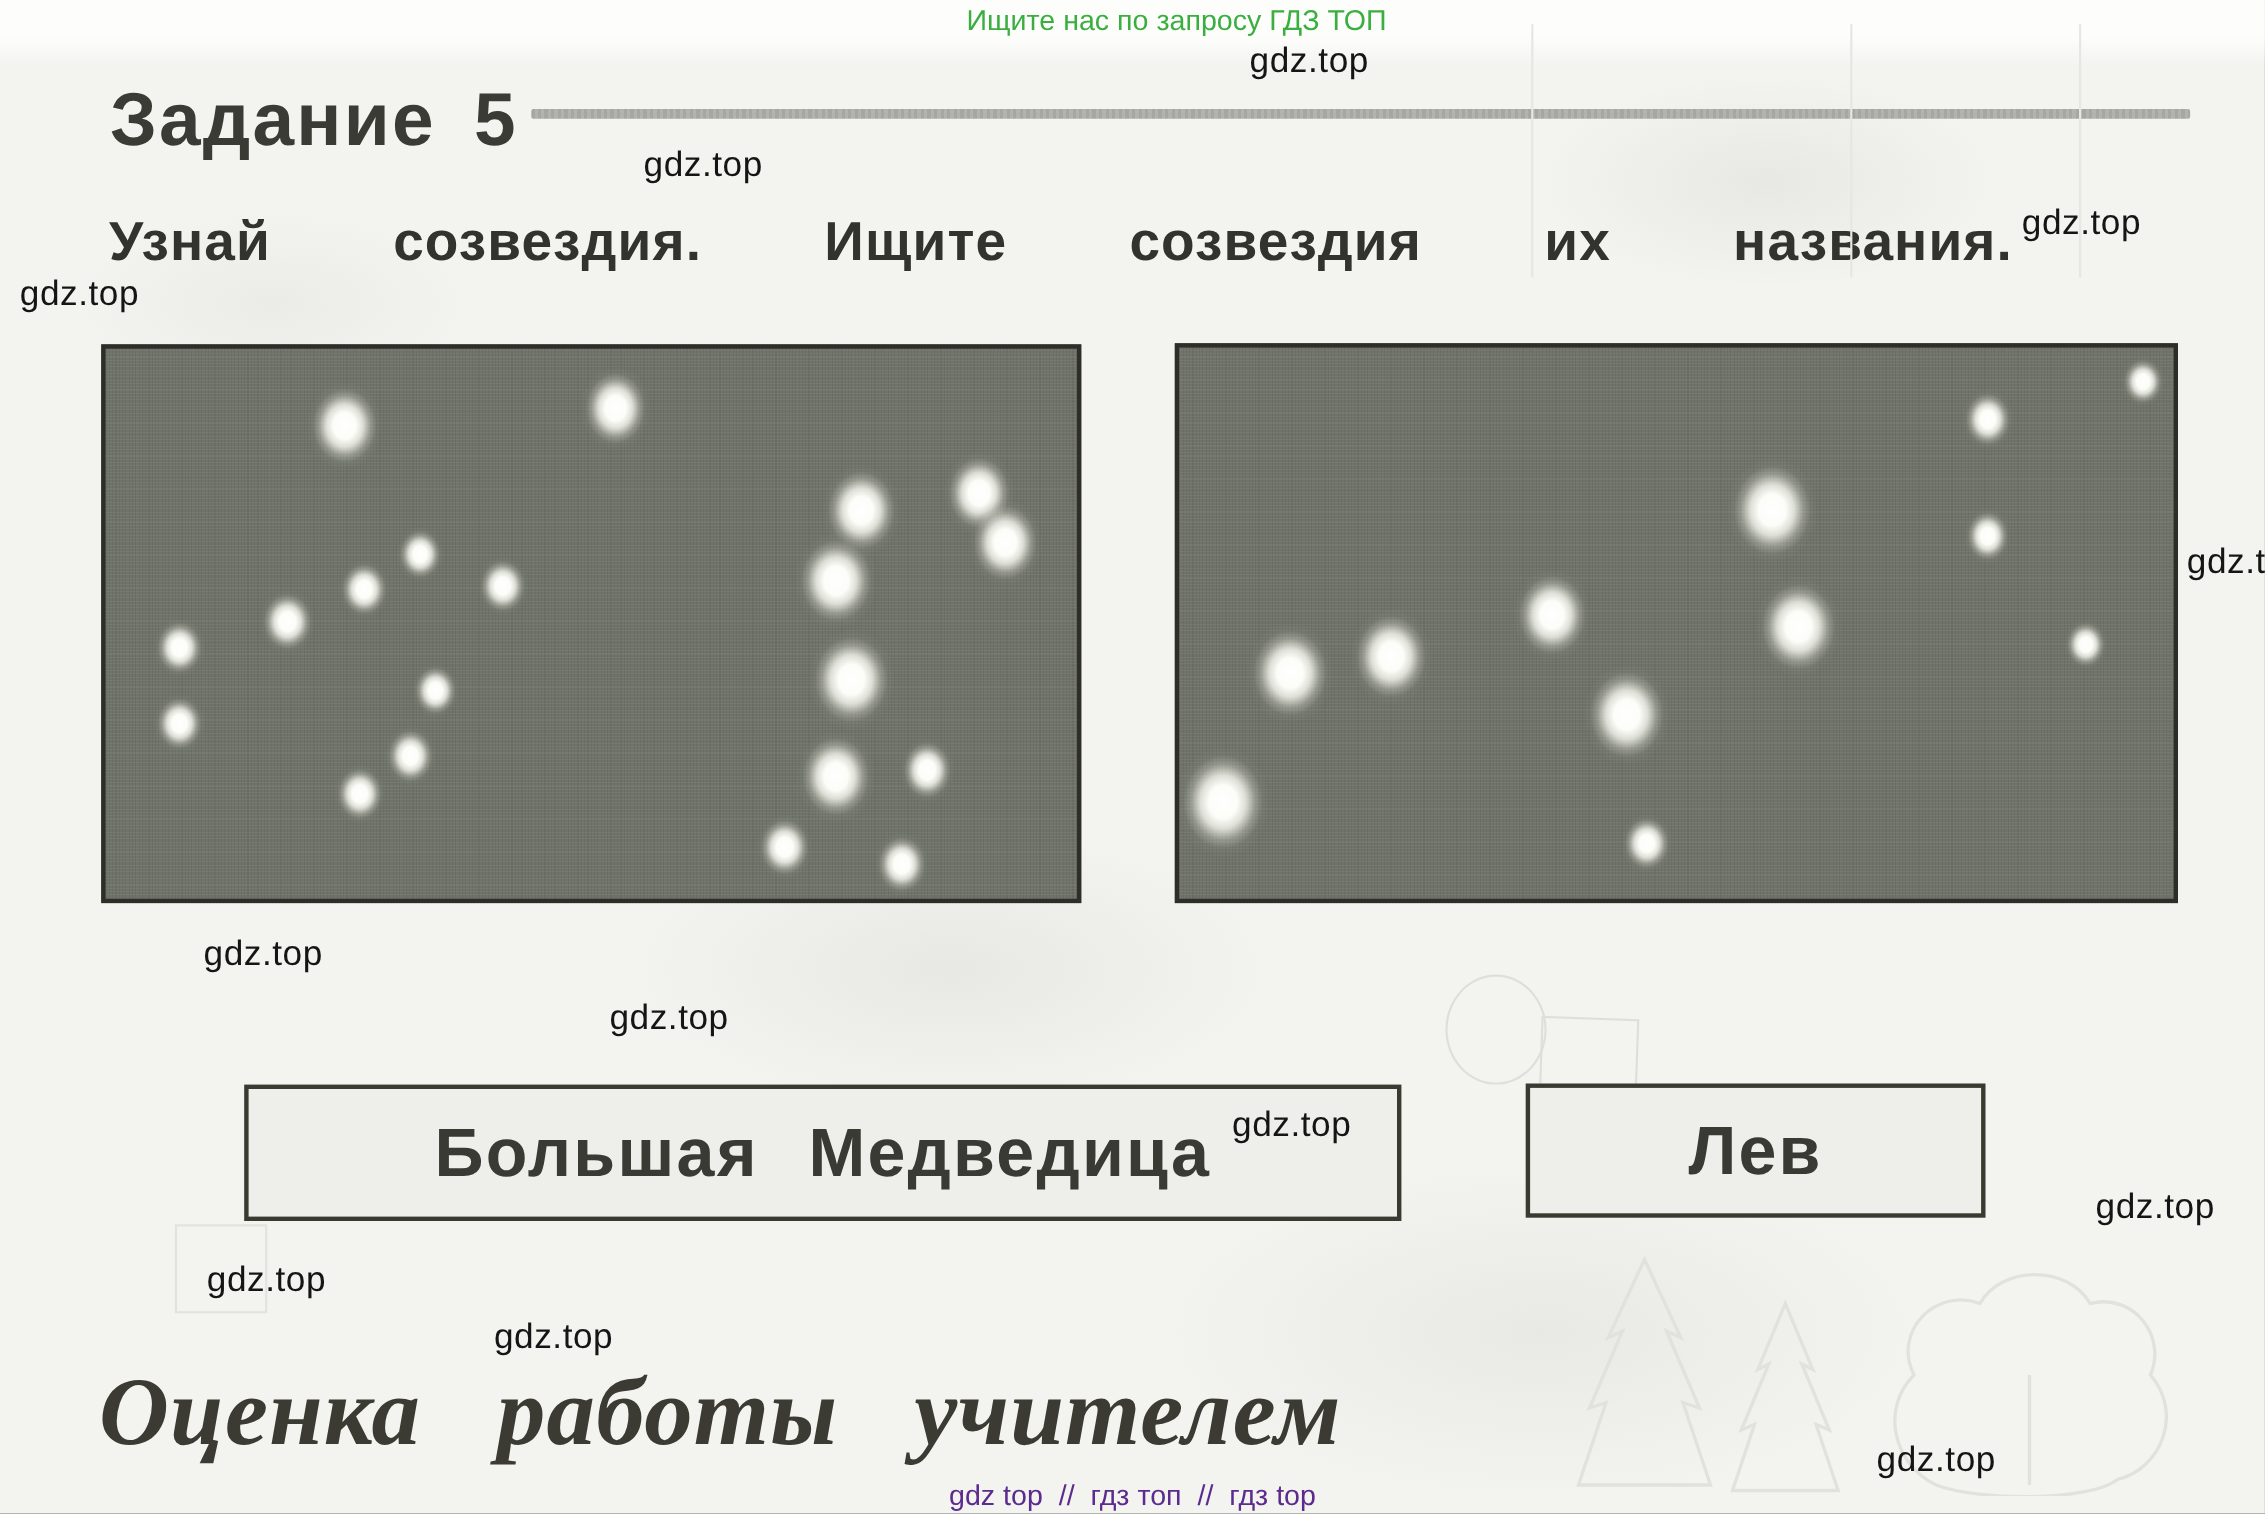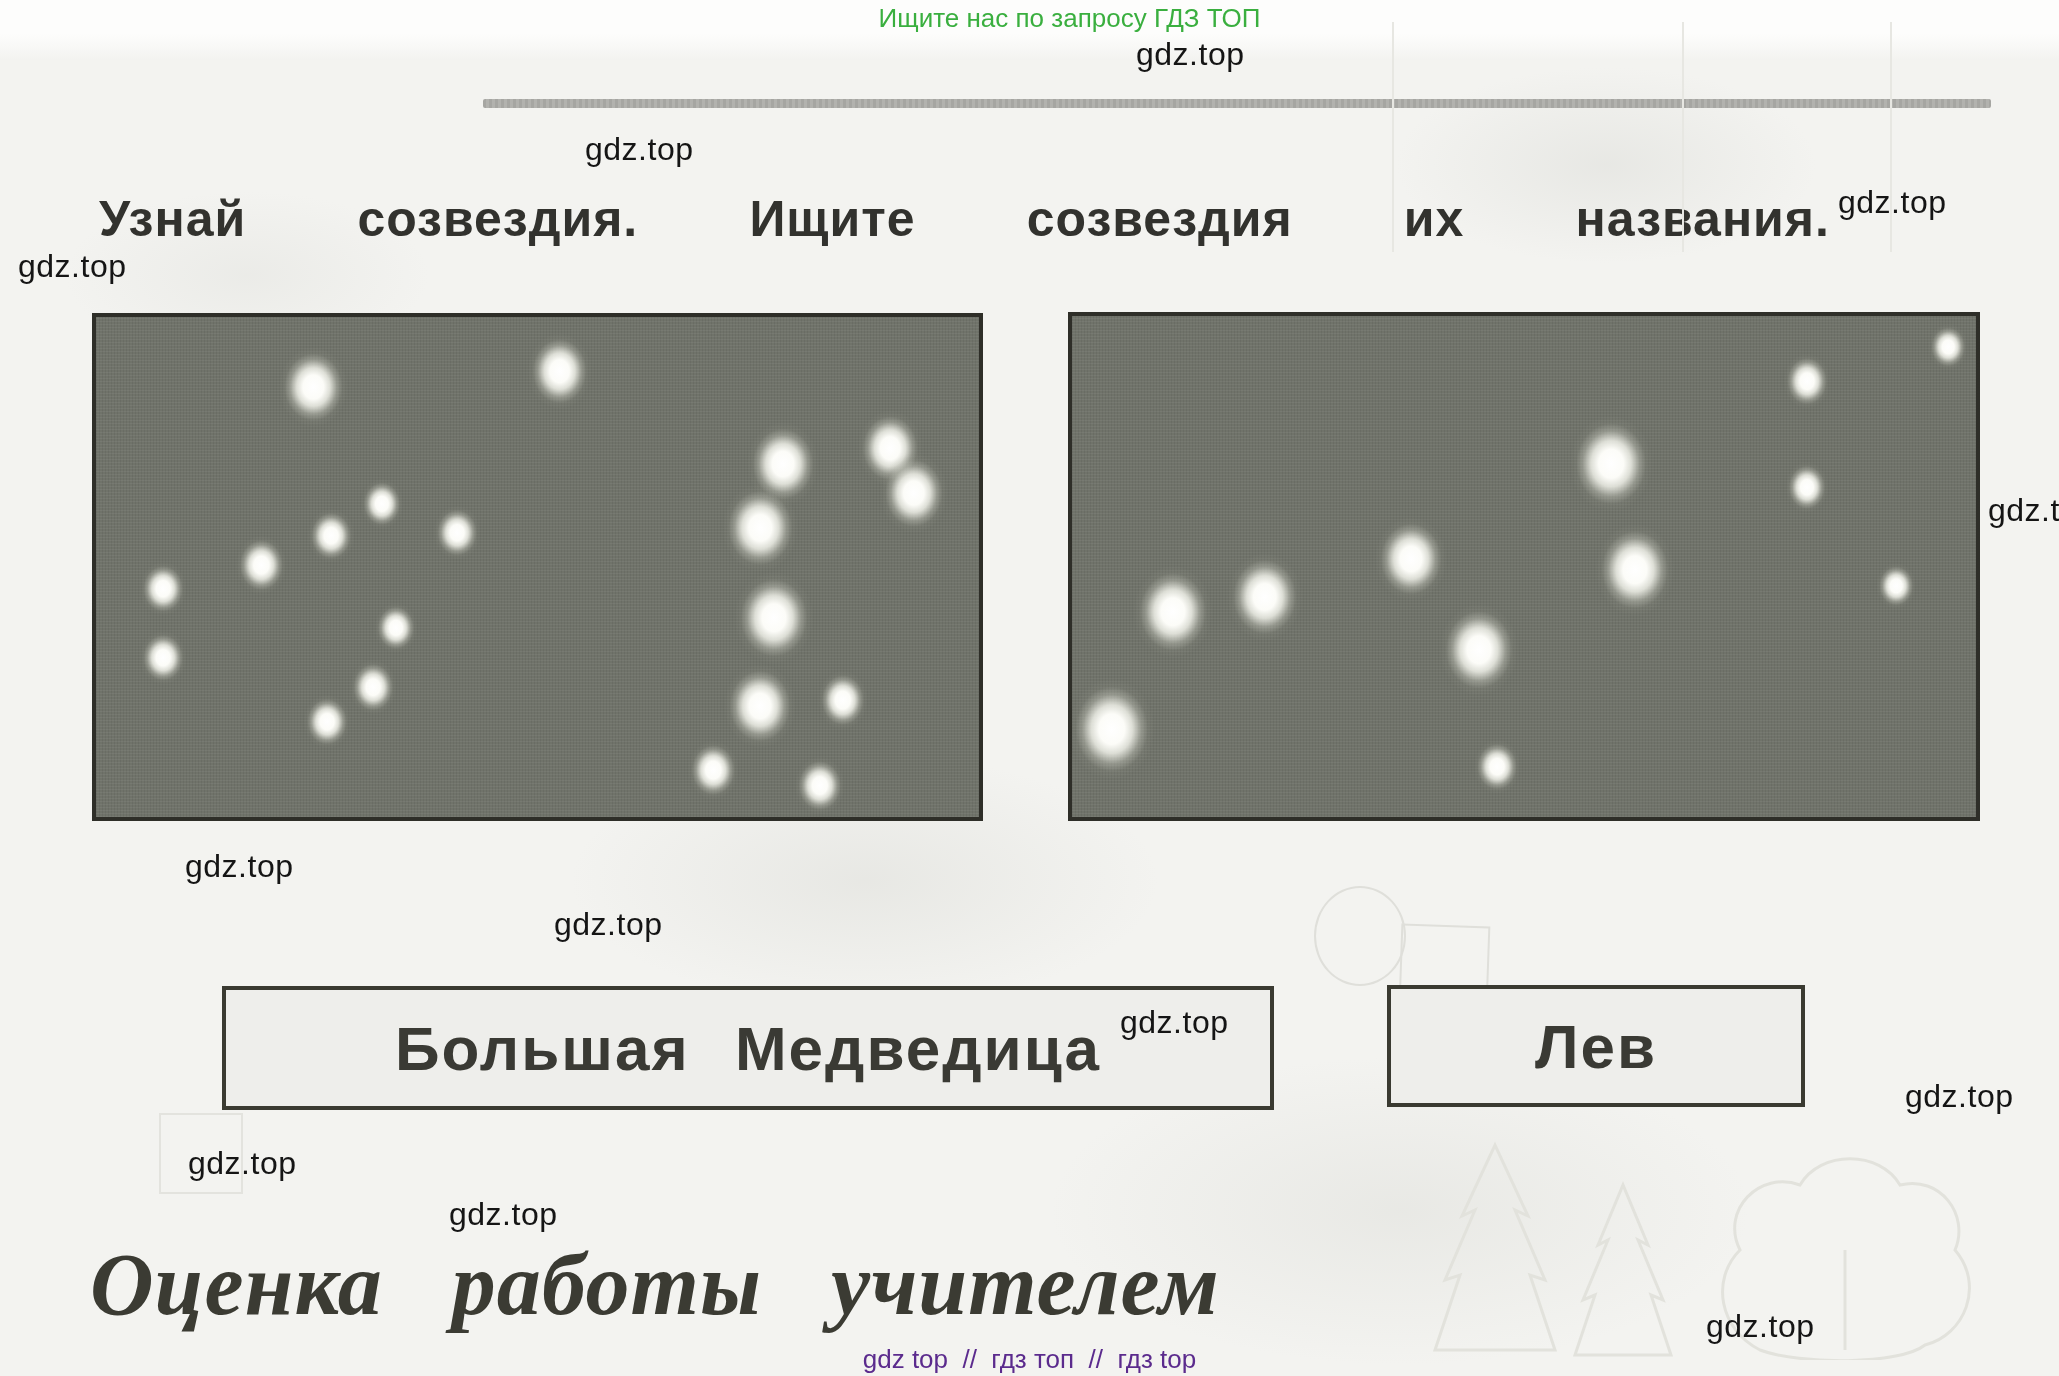--- a/index.html
+++ b/index.html
@@ -90,20 +90,21 @@
   .decor-vline{width:2px;background:#e7e7e2;border:none;}
   .decor-trees{position:absolute;left:1340px;top:1050px;pointer-events:none;}
 </style>
 </head>
 <body>
 
 <div class="page">
 
   <div class="banner">Ищите нас по запросу ГДЗ ТОП</div>
 
+  <div class="heading">Задание 5</div>
   <div class="heading-rule"></div>
 
   <div class="instruction">
     <span>Узнай</span>
     <span>созвездия.</span>
     <span>Ищите</span>
     <span>созвездия</span>
     <span>их</span>
     <span>названия.</span>
   </div>

